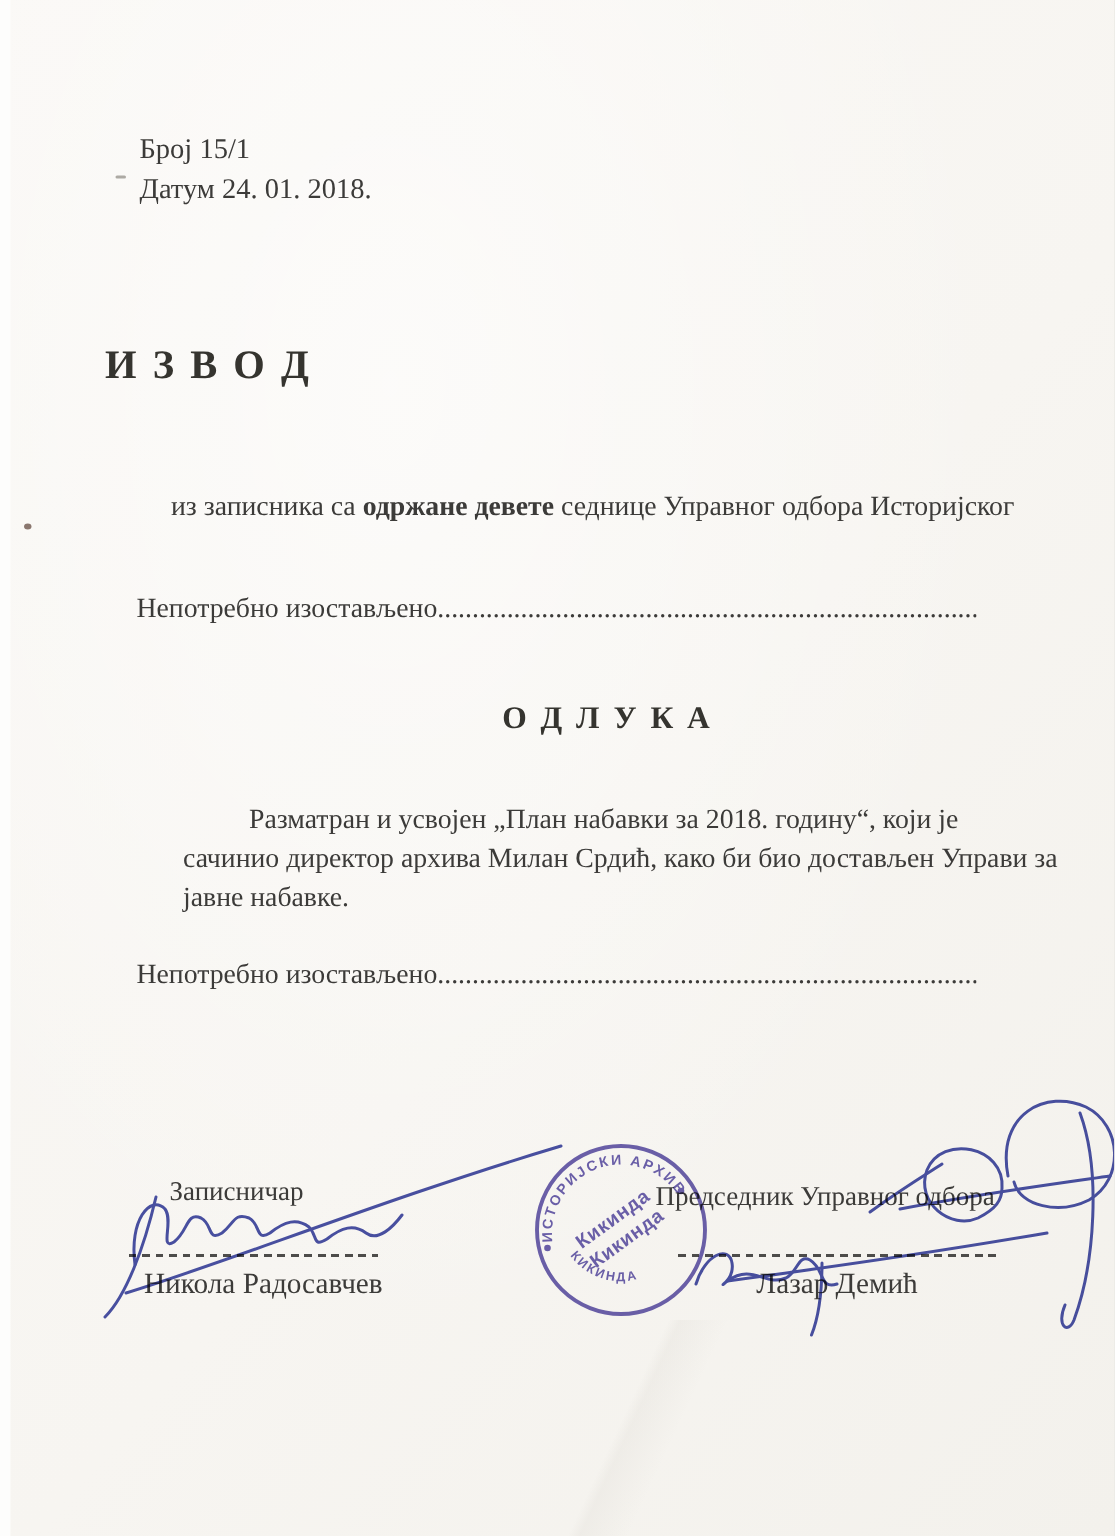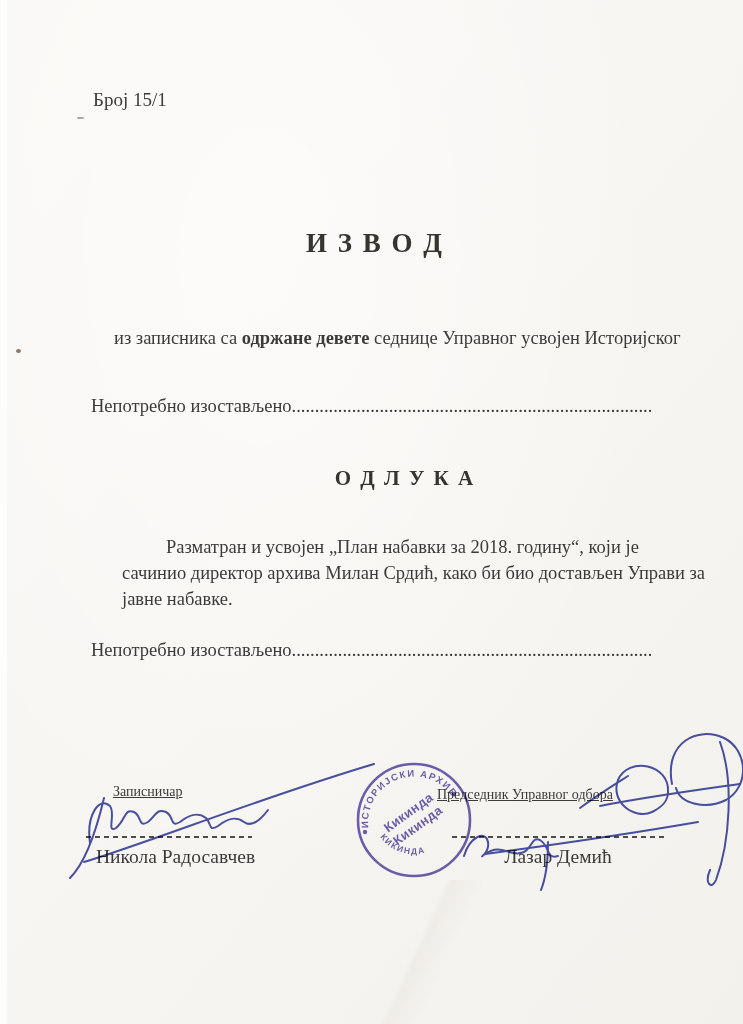--- a/index.html
+++ b/index.html
@@ -16,39 +16,39 @@
   }
   .page::after{ 
     content:"";position:absolute;left:0;top:880px;width:743px;height:144px;
     background:linear-gradient(115deg, transparent 55%, rgba(120,110,95,.05) 56%, transparent 60%);
     pointer-events:none;
   }
   .edge-left{position:absolute;left:0;top:0;width:7px;height:1024px;background:#fdfdfc;}
   .meta{position:absolute;left:93px;top:86px;font-size:19px;line-height:27px;white-space:nowrap;}
   .title{
     position:absolute;left:70px;top:228px;width:610px;margin:0;
-    text-align:center;font-size:27px;font-weight:bold;letter-spacing:2px;color:#35342f;
+    font-size:27px;font-weight:bold;letter-spacing:2px;color:#35342f;
   }
   .para{position:absolute;font-size:18.5px;line-height:27px;white-space:nowrap;}
   .intro{left:91px;top:306px;}
   .intro .l1{padding-left:23px;}
   .decision-heading{
     position:absolute;left:100px;top:466px;width:610px;margin:0;
     text-align:center;font-size:21px;font-weight:bold;letter-spacing:2px;color:#35342f;
   }
   .decision{left:91px;top:515px;line-height:26px;margin-left:31px;}
   .decision .l1{padding-left:44px;}
   .line{display:block;}
   .omitted{
     position:absolute;left:91px;width:560px;font-size:18.5px;
     white-space:nowrap;overflow:hidden;
   }
   .o1{top:396px;}
   .o2{top:640px;}
-  .sig-role{position:absolute;font-size:14px;white-space:nowrap;text-decoration:underline;}
+  .sig-role{position:absolute;font-size:18px;white-space:nowrap;}
   .sig-name{position:absolute;font-size:19.5px;white-space:nowrap;}
   .dash-line{
     position:absolute;height:2.4px;
     background:repeating-linear-gradient(90deg,#4d4c4a 0 5px,transparent 5px 9px);
   }
   .dash-left{left:86px;top:836px;width:166px;}
   .dash-right{left:452px;top:836px;width:212px;}
   .name-left{left:96px;top:846px;}
   .name-right{left:452px;top:846px;width:212px;text-align:center;}
   .role-left{left:113px;top:784px;}
@@ -65,26 +65,27 @@
   .speck2{left:77px;top:117px;width:7px;height:2px;background:#9a968f;border-radius:2px;opacity:.8;}
 </style>
 </head>
 <body>
 
 <div class="page">
   <div class="edge-left"></div>
 
   <div class="meta">
     <div>Број 15/1</div>
+    <div>Датум 24. 01. 2018.</div>
   </div>
 
   <h1 class="title">И З В О Д</h1>
 
   <p class="para intro">
-    <span class="line l1"><span>из записника са </span><b>одржане девете</b><span> седнице Управног усвојен Историјског</span></span>
+    <span class="line l1"><span>из записника са </span><b>одржане девете</b><span> седнице Управног одбора Историјског</span></span>
   </p>
 
   <div class="omitted o1">Непотребно изостављено.......................................................................................................</div>
 
   <h2 class="decision-heading">О Д Л У К А</h2>
 
   <p class="para decision">
     <span class="line l1">Разматран и усвојен „План набавки за 2018. годину“, који је</span>
     <span class="line">сачинио директор архива Милан Срдић, како би био достављен Управи за</span>
     <span class="line">јавне набавке.</span>

